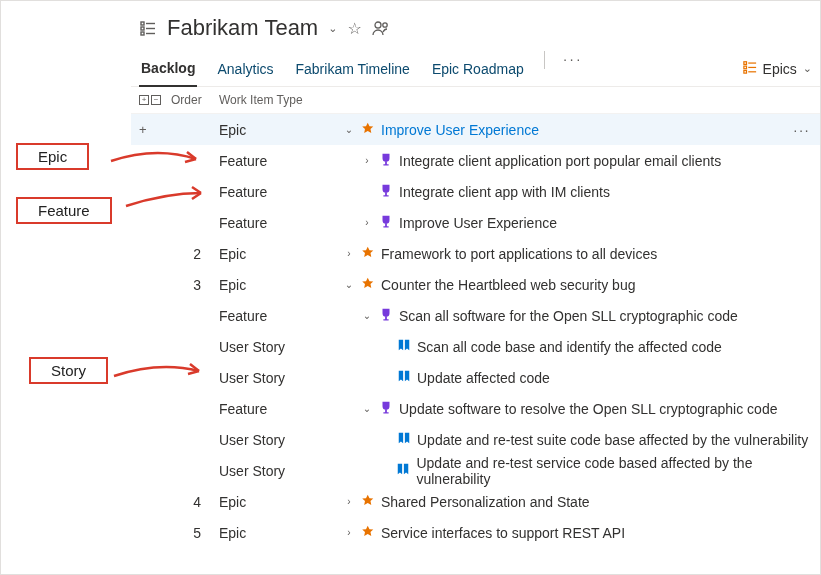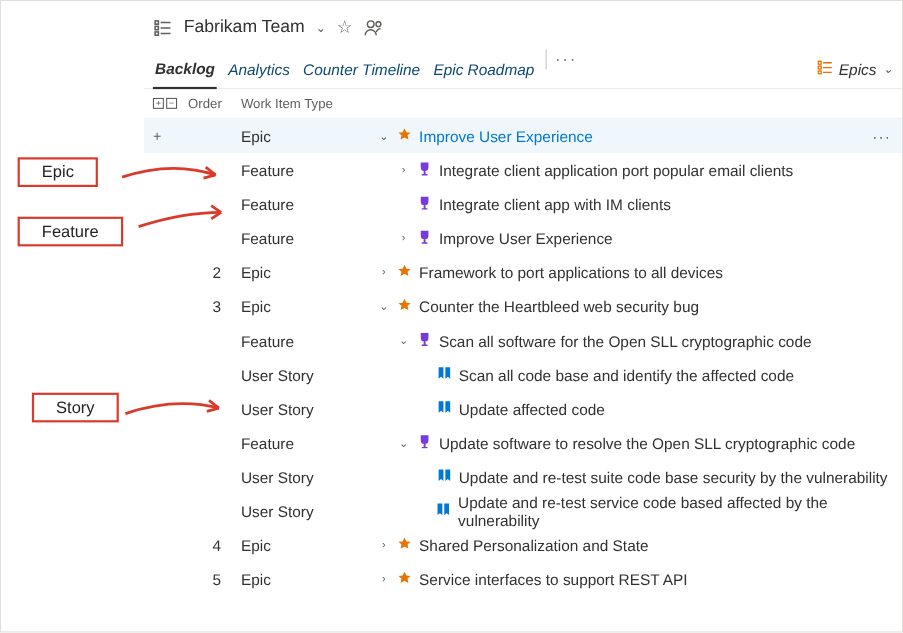--- a/index.html
+++ b/index.html
@@ -25,33 +25,32 @@
     display: flex;
     align-items: center;
     padding: 14px 8px 10px 8px;
     gap: 10px;
   }
   .backlog-glyph {
     width: 18px; height: 18px;
     display: inline-flex; align-items: center; justify-content: center;
   }
   .team-name {
-    font-size: 16px;
+    font-size: 22px;
     font-weight: 400;
   }
   .chev { font-size: 11px; color: #605e5c; }
   .star { color: #605e5c; font-size: 16px; }
   .people { display: inline-flex; align-items: center; }
   .tabs {
     display: flex;
-    gap: 8px;
+    gap: 18px;
     padding: 0 8px;
     border-bottom: 1px solid #edebe9;
     height: 36px;
-    font-style: italic;
   }
   .tab {
     padding: 0 2px;
     height: 36px;
     display: flex;
     align-items: center;
     color: #0c4a6e;
     cursor: pointer;
     font-size: 14px;
   }
@@ -157,21 +156,21 @@
             <circle cx="13" cy="5" r="2.2"></circle>
             <path d="M11 12c1-2 2.5-3 4-3"></path>
           </g>
         </svg>
     </span>
   </div>
 
   <div class="tabs">
     <div class="tab active">Backlog</div>
     <div class="tab">Analytics</div>
-    <div class="tab">Counter Timeline</div>
+    <div class="tab">Fabrikam Timeline</div>
     <div class="tab">Epic Roadmap</div>
     <div class="tab-divider"></div>
     <div class="dots">···</div>
     <div class="spacer"></div>
     <div class="view-select">
       <span class="epics-glyph">
         <svg width="14" height="14" viewBox="0 0 16 16">
             <g stroke="#e87300" stroke-width="1.4" fill="none">
               <rect x="1" y="2" width="3" height="3"></rect>
               <line x1="6" y1="3.5" x2="15" y2="3.5"></line>
@@ -320,21 +319,21 @@
       </div>
       <div class="row">
         <div class="c-add"></div>
         <div class="c-order"></div>
         <div class="c-type">User Story</div>
         <div class="c-title indent-2">
           <span class="caret"></span>
           <span class="icon-story"><svg width="14" height="14" viewBox="0 0 16 16">
               <path fill="#0078d4" d="M2 2 h5 v12 l-2.5 -2 l-2.5 2 Z M9 2 h5 v12 l-2.5 -2 l-2.5 2 Z"></path>
             </svg></span>
-          <span>Update and re-test suite code base security by the vulnerability</span>
+          <span>Update and re-test suite code base affected by the vulnerability</span>
         </div>
       </div>
       <div class="row">
         <div class="c-add"></div>
         <div class="c-order"></div>
         <div class="c-type">User Story</div>
         <div class="c-title indent-2">
           <span class="caret"></span>
           <span class="icon-story"><svg width="14" height="14" viewBox="0 0 16 16">
               <path fill="#0078d4" d="M2 2 h5 v12 l-2.5 -2 l-2.5 2 Z M9 2 h5 v12 l-2.5 -2 l-2.5 2 Z"></path>

